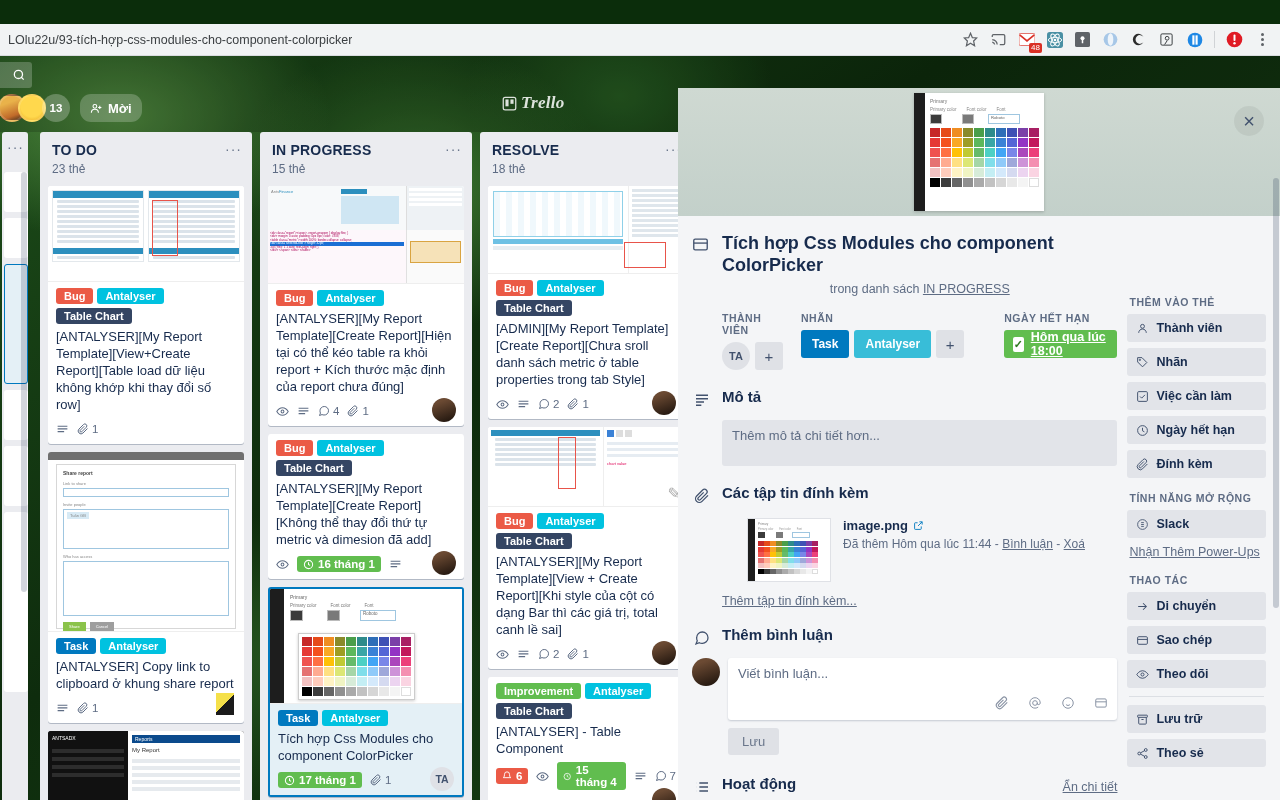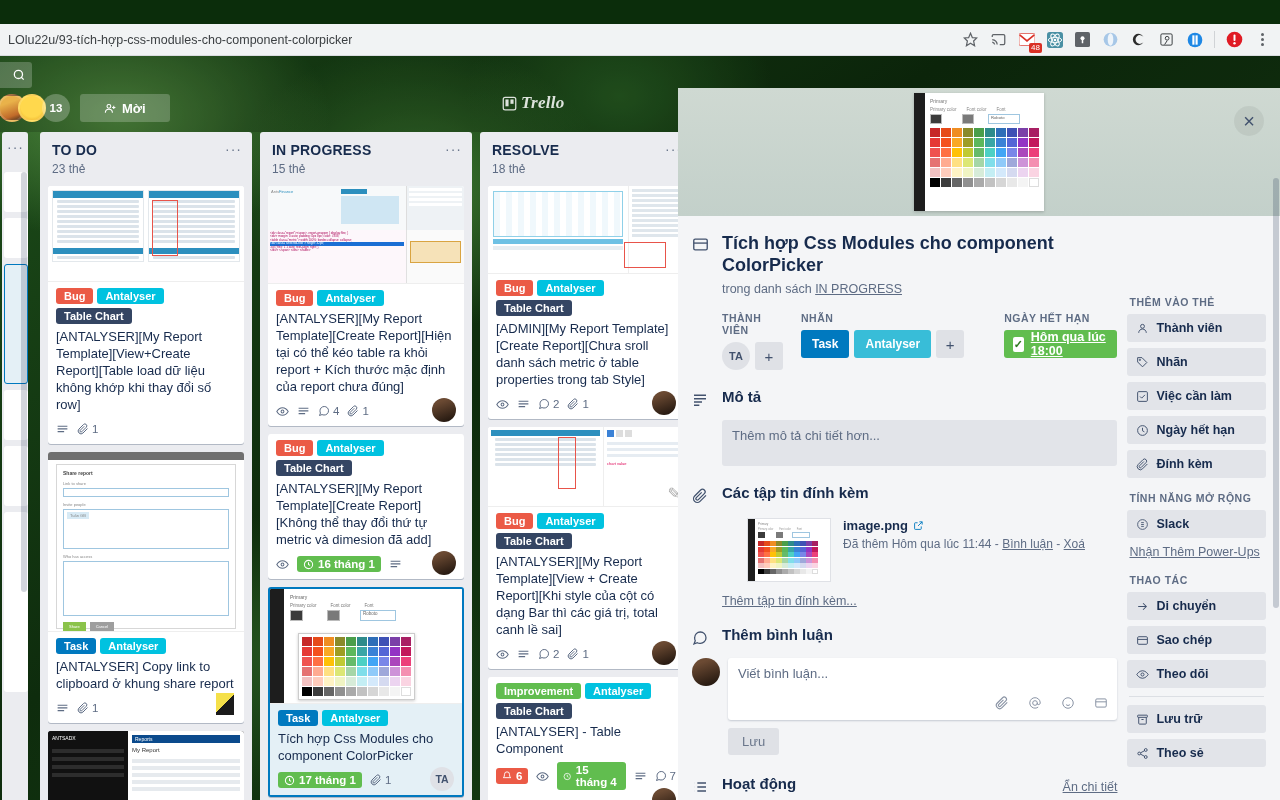--- a/index.html
+++ b/index.html
@@ -66,21 +66,21 @@
   }
   .avatars { position: absolute; left: 6px; top: 38px; display: flex; align-items: center; }
   .av { width: 28px; height: 28px; border-radius: 50%; border: 2px solid rgba(255,255,255,.15);
         margin-left: -8px; background: #e8a33d; }
   .av.face1 { background: linear-gradient(160deg,#e9b24a 30%, #c06a2a 75%, #3a2a18 100%); }
   .av.face2 { background: radial-gradient(circle at 50% 40%, #ffd84d 60%, #e8a820 100%); }
   .av-count { width: 28px; height: 28px; border-radius: 50%; margin-left: -4px;
     background: rgba(255,255,255,0.25); color: #fff; font-size: 11.5px; font-weight: bold;
     display: flex; align-items: center; justify-content: center; }
   .invite-btn {
-    margin-left: 10px; height: 28px; padding: 0 24px; border-radius: 3px;
+    margin-left: 10px; height: 28px; padding: 0 10px; border-radius: 11px;
     background: rgba(255,255,255,0.22); color: #fff; font-size: 13px; font-weight: bold;
     display: flex; align-items: center; gap: 5px;
   }
   .hdr-right { position: absolute; right: 6px; top: 38px; display: flex; gap: 6px; align-items: center; }
   .hdr-btn { width: 30px; height: 28px; border-radius: 3px; background: rgba(255,255,255,0.2);
     display: flex; align-items: center; justify-content: center; color: #fff; }
   .hdr-btn.alert { background: #a8301f; }
   .hdr-av { width: 28px; height: 28px; border-radius: 50%;
     background: linear-gradient(160deg,#6b4a33 20%, #2b1d14 90%); }
 
@@ -142,41 +142,41 @@
     box-shadow: 0 1px 3px rgba(0,0,0,.2); }
   .close-x { position: absolute; right: 16px; top: 18px; width: 30px; height: 30px;
     border-radius: 50%; background: rgba(0,0,0,0.06); display: flex;
     align-items: center; justify-content: center; color: #42526e; font-size: 20px; }
   .modal-inner { padding: 8px 14px 0 14px; display: flex; gap: 10px; }
   .m-main { width: 430px; }
   .m-side { width: 140px; padding-top: 58px; }
   .m-titlerow { display: flex; gap: 10px; padding-top: 8px; }
   .m-icon { color: #42526e; padding-top: 4px; flex: 0 0 20px; }
   .m-title { font-size: 18px; font-weight: bold; color: #172b4d; line-height: 22px; }
-  .m-sub { font-size: 12.5px; color: #5e6c84; margin-top: 6px; }
+  .m-sub { font-size: 12.5px; color: #5e6c84; margin-top: 6px; text-align: center; }
   .m-sub u { text-decoration: underline; }
   .meta-row { display: flex; gap: 18px; margin: 16px 0 0 30px; }
   .meta-h { font-size: 10.5px; font-weight: bold; color: #5e6c84;
     letter-spacing: .5px; text-transform: uppercase; margin-bottom: 6px; }
   .meta-items { display: flex; gap: 5px; align-items: center; }
   .chip-av { width: 28px; height: 28px; border-radius: 50%; background: #dfe1e6;
     color: #42526e; font-size: 11px; font-weight: bold;
     display: flex; align-items: center; justify-content: center; }
   .chip-plus { width: 28px; height: 28px; border-radius: 3px; background: #dfe1e6;
     color: #42526e; font-size: 15px; display: flex; align-items: center;
     justify-content: center; }
   .lbl-lg { height: 28px; border-radius: 3px; padding: 0 11px; color: #fff;
     font-size: 12px; font-weight: bold; display: flex; align-items: center; }
   .due-lg { background: #61bd4f; color: #fff; border-radius: 3px; height: 28px;
     padding: 0 9px; display: flex; align-items: center; gap: 7px; font-size: 12.5px;
     font-weight: bold; }
   .due-check { width: 15px; height: 15px; background: #fff; border-radius: 2px;
     color: #2f7a20; font-size: 11px; display: flex; align-items: center;
     justify-content: center; font-weight: bold; }
-  .sec { margin-top: 18px; display: flex; gap: 10px; }
+  .sec { margin-top: 18px; display: flex; gap: 10px; text-align: center; }
   .sec-h { font-size: 15px; font-weight: bold; color: #172b4d; }
   .desc-box { margin: 8px 0 0 30px; background: #e2e4e9; border-radius: 3px;
     height: 46px; padding: 8px 10px; font-size: 13px; color: #5e6c84; }
   .att-row { margin: 10px 0 0 30px; display: flex; gap: 12px; padding-left: 25px; }
   .att-thumb { width: 84px; height: 64px; background: #fff; display: flex;
     border: 1px solid #dfe1e6; }
   .att-name { font-size: 13px; font-weight: bold; color: #172b4d;
     display: flex; align-items: center; gap: 5px; }
   .att-meta { font-size: 12px; color: #5e6c84; margin-top: 4px; }
   .att-meta u { text-decoration: underline; }

